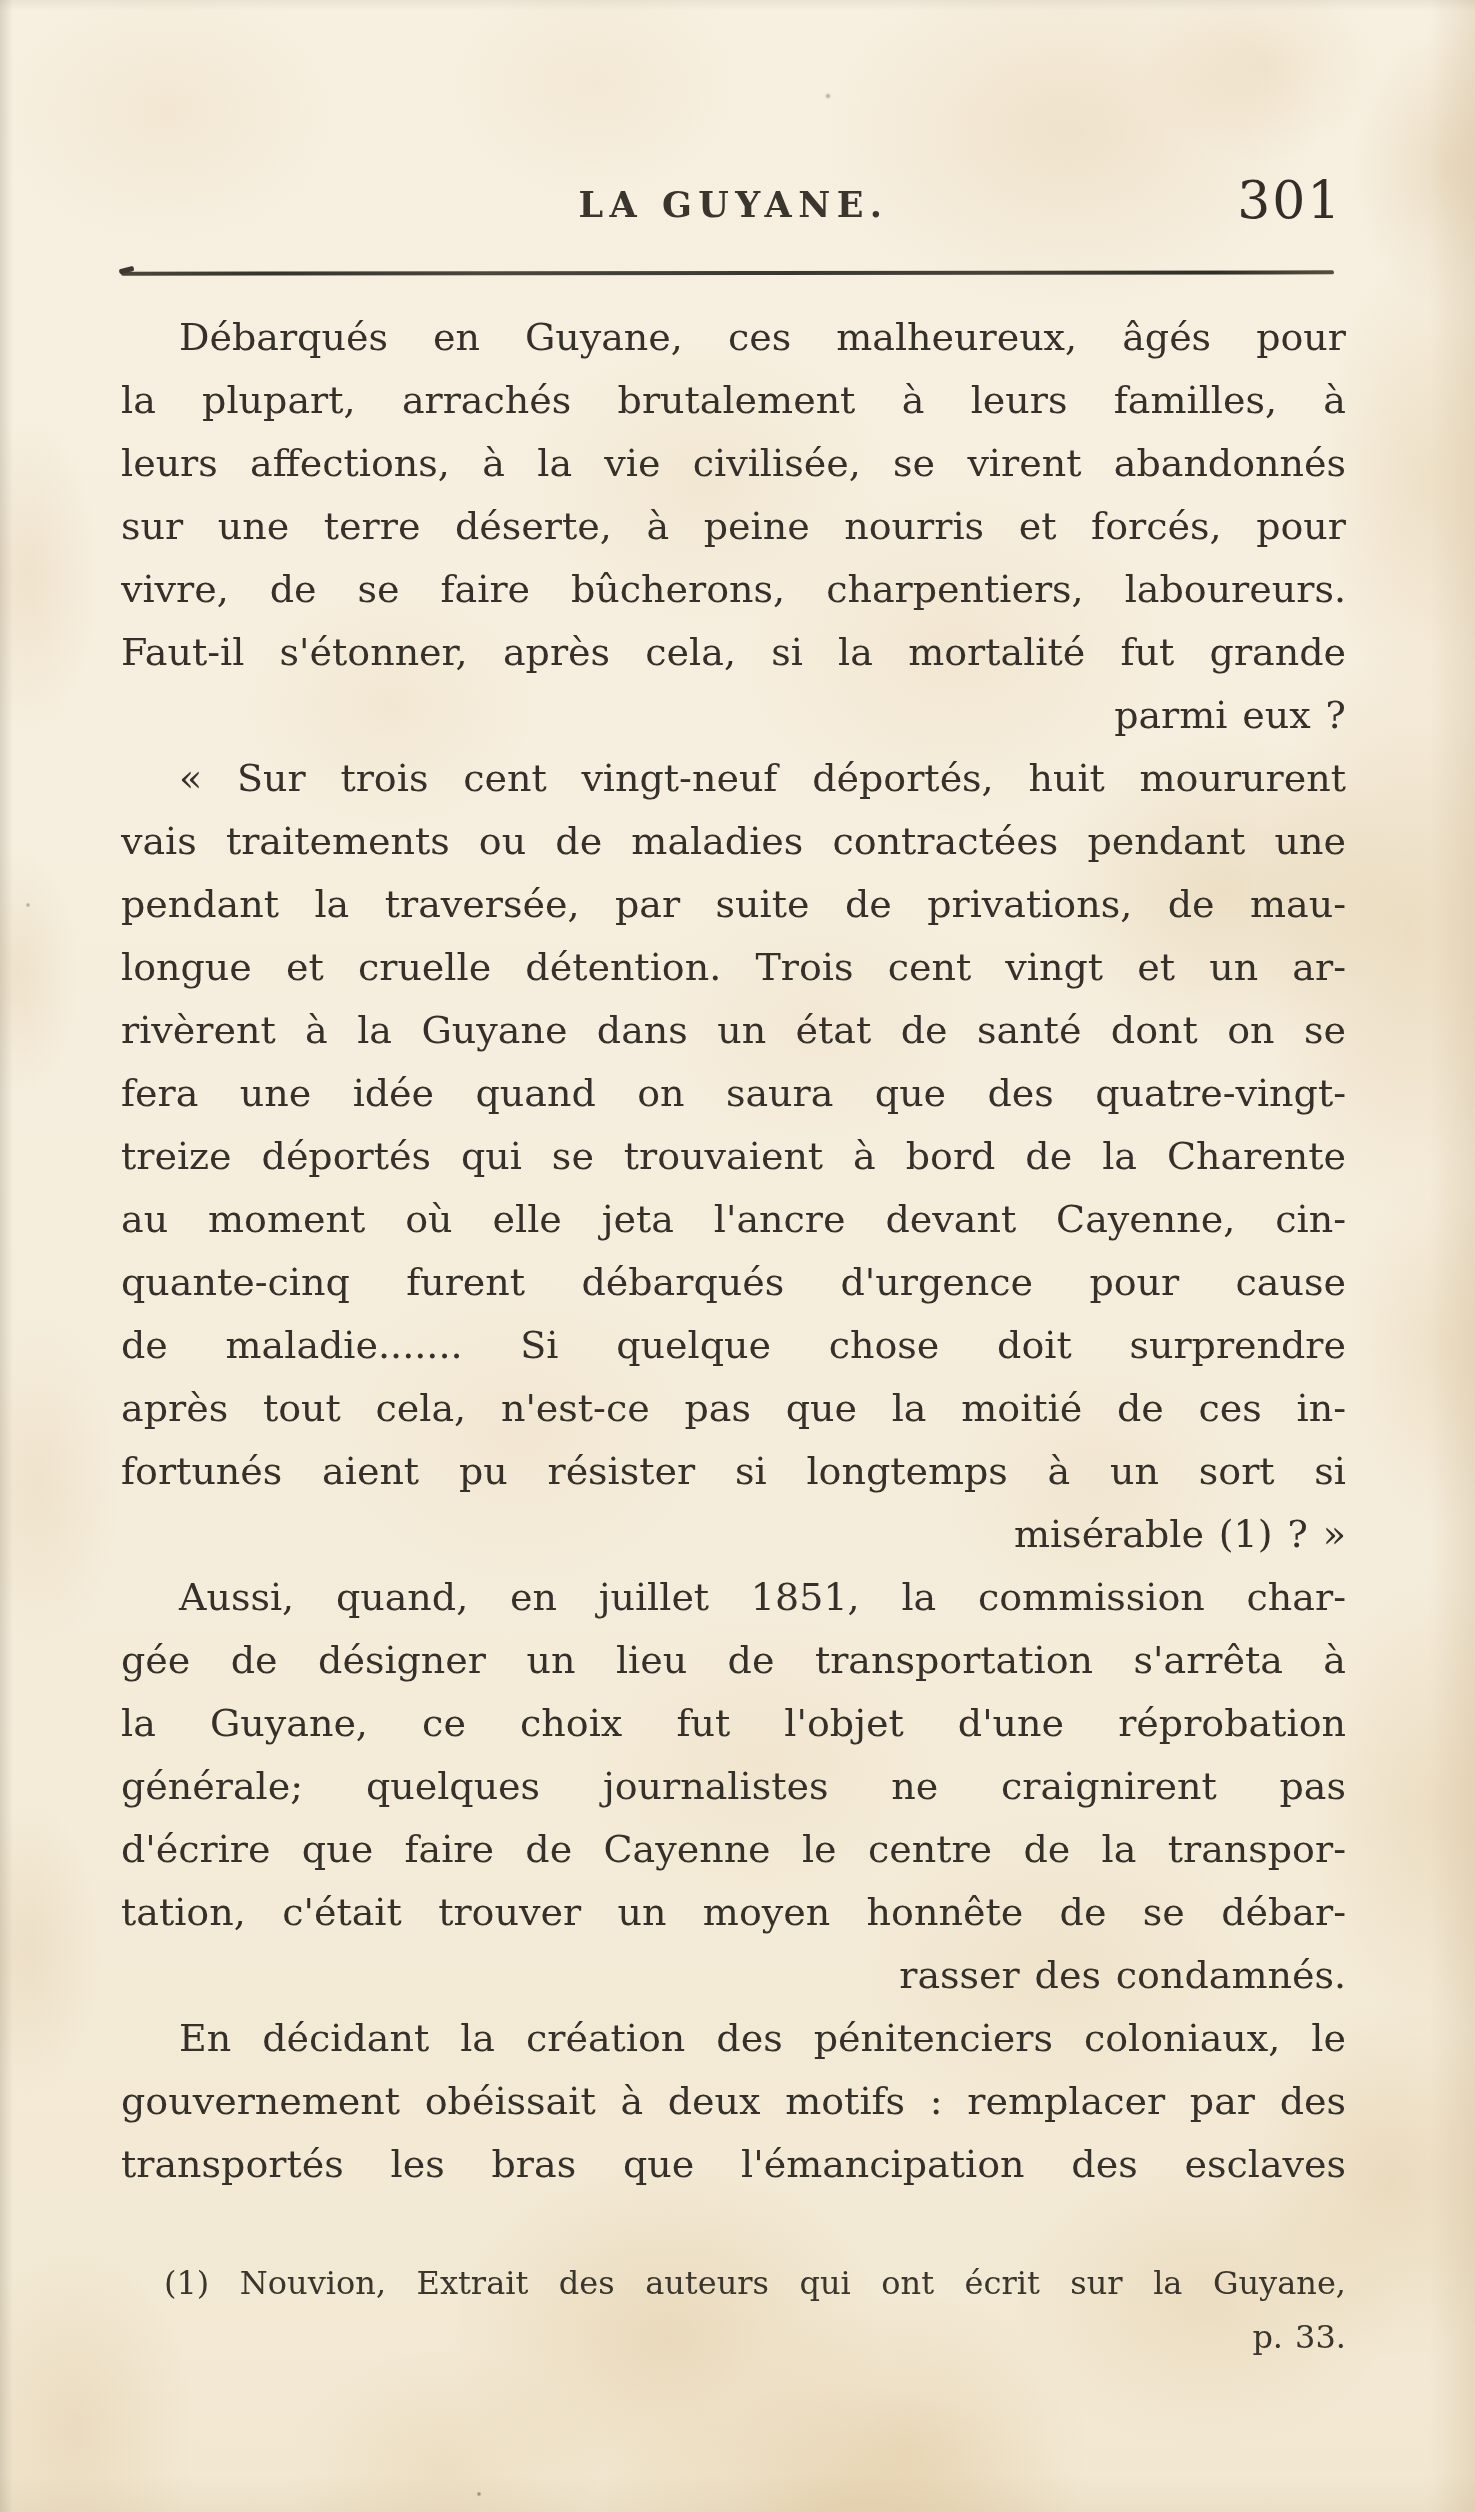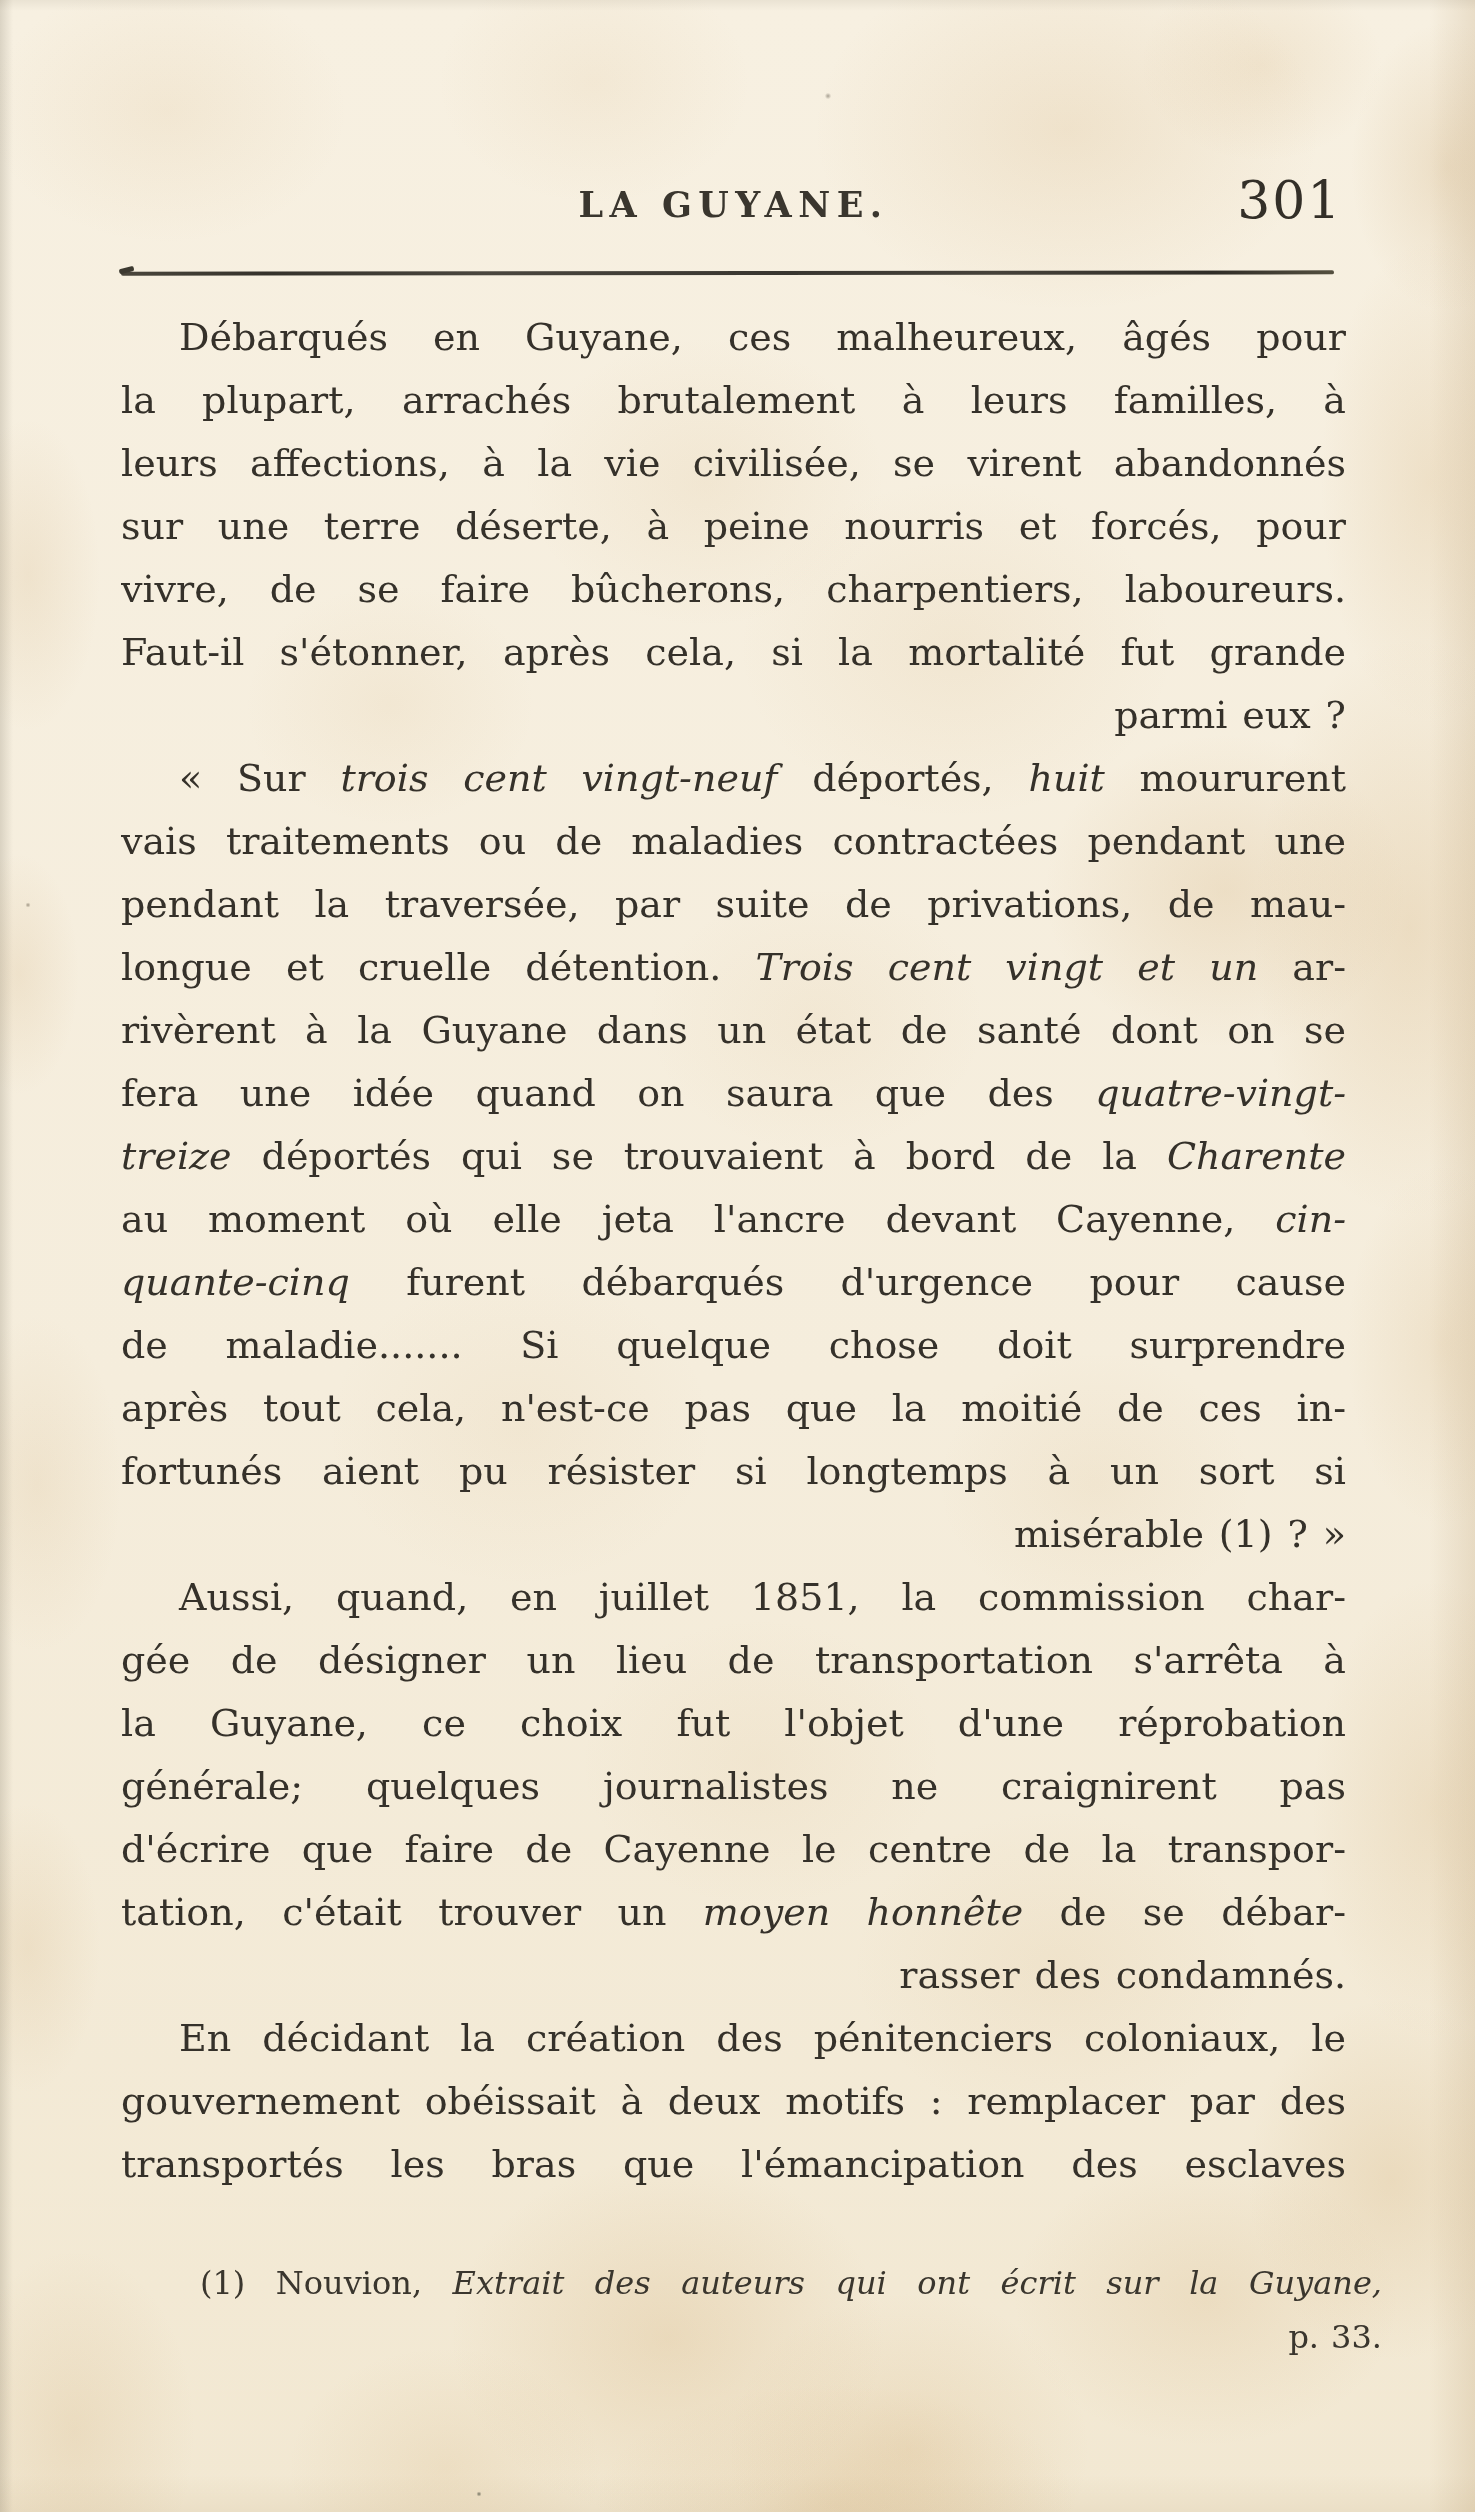--- a/index.html
+++ b/index.html
@@ -117,30 +117,29 @@
   .line {
     height: 63px;
     line-height: 63px;
     overflow: hidden;
     text-align: justify;
   }
   .line::after { content: ""; display: inline-block; width: 100%; height: 0; }
   .line.nj { text-align: right; }
   .line.nj::after { content: none; }
   .line.ind { text-indent: 58px; }
-  .it { font-style: italic; }
+  .it { }
 
   .footnote {
     position: absolute;
     top: 2256px; left: 121px;
     width: 1225px;
     font-size: 32px;
     word-spacing: 1.9px;
     color: #3a362e;
-    margin-left: 36px;
   }
   .footnote .line { height: 54px; line-height: 54px; }
   .footnote .line.ind { text-indent: 43px; }
 </style>
 </head>
 <body>
 
 <div class="page">
 
   <header class="running-head">

